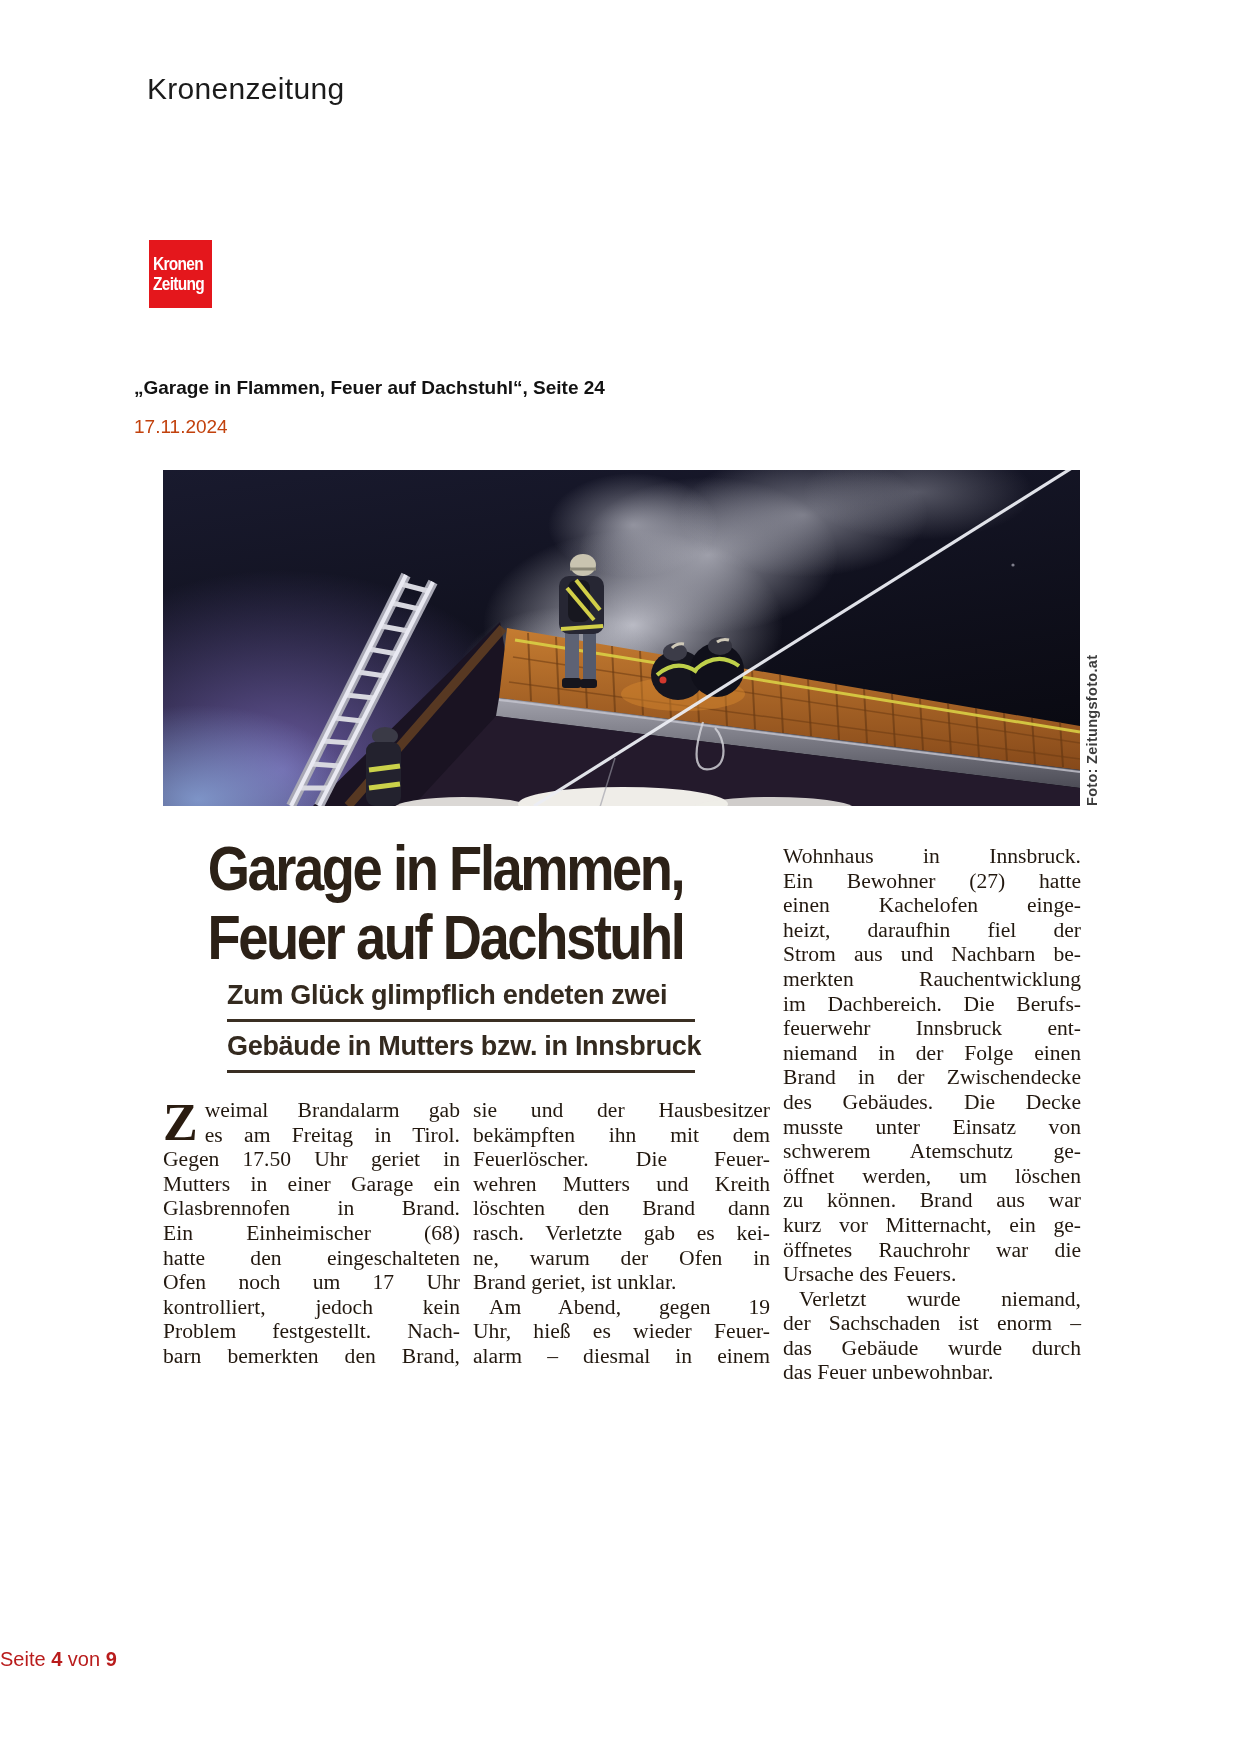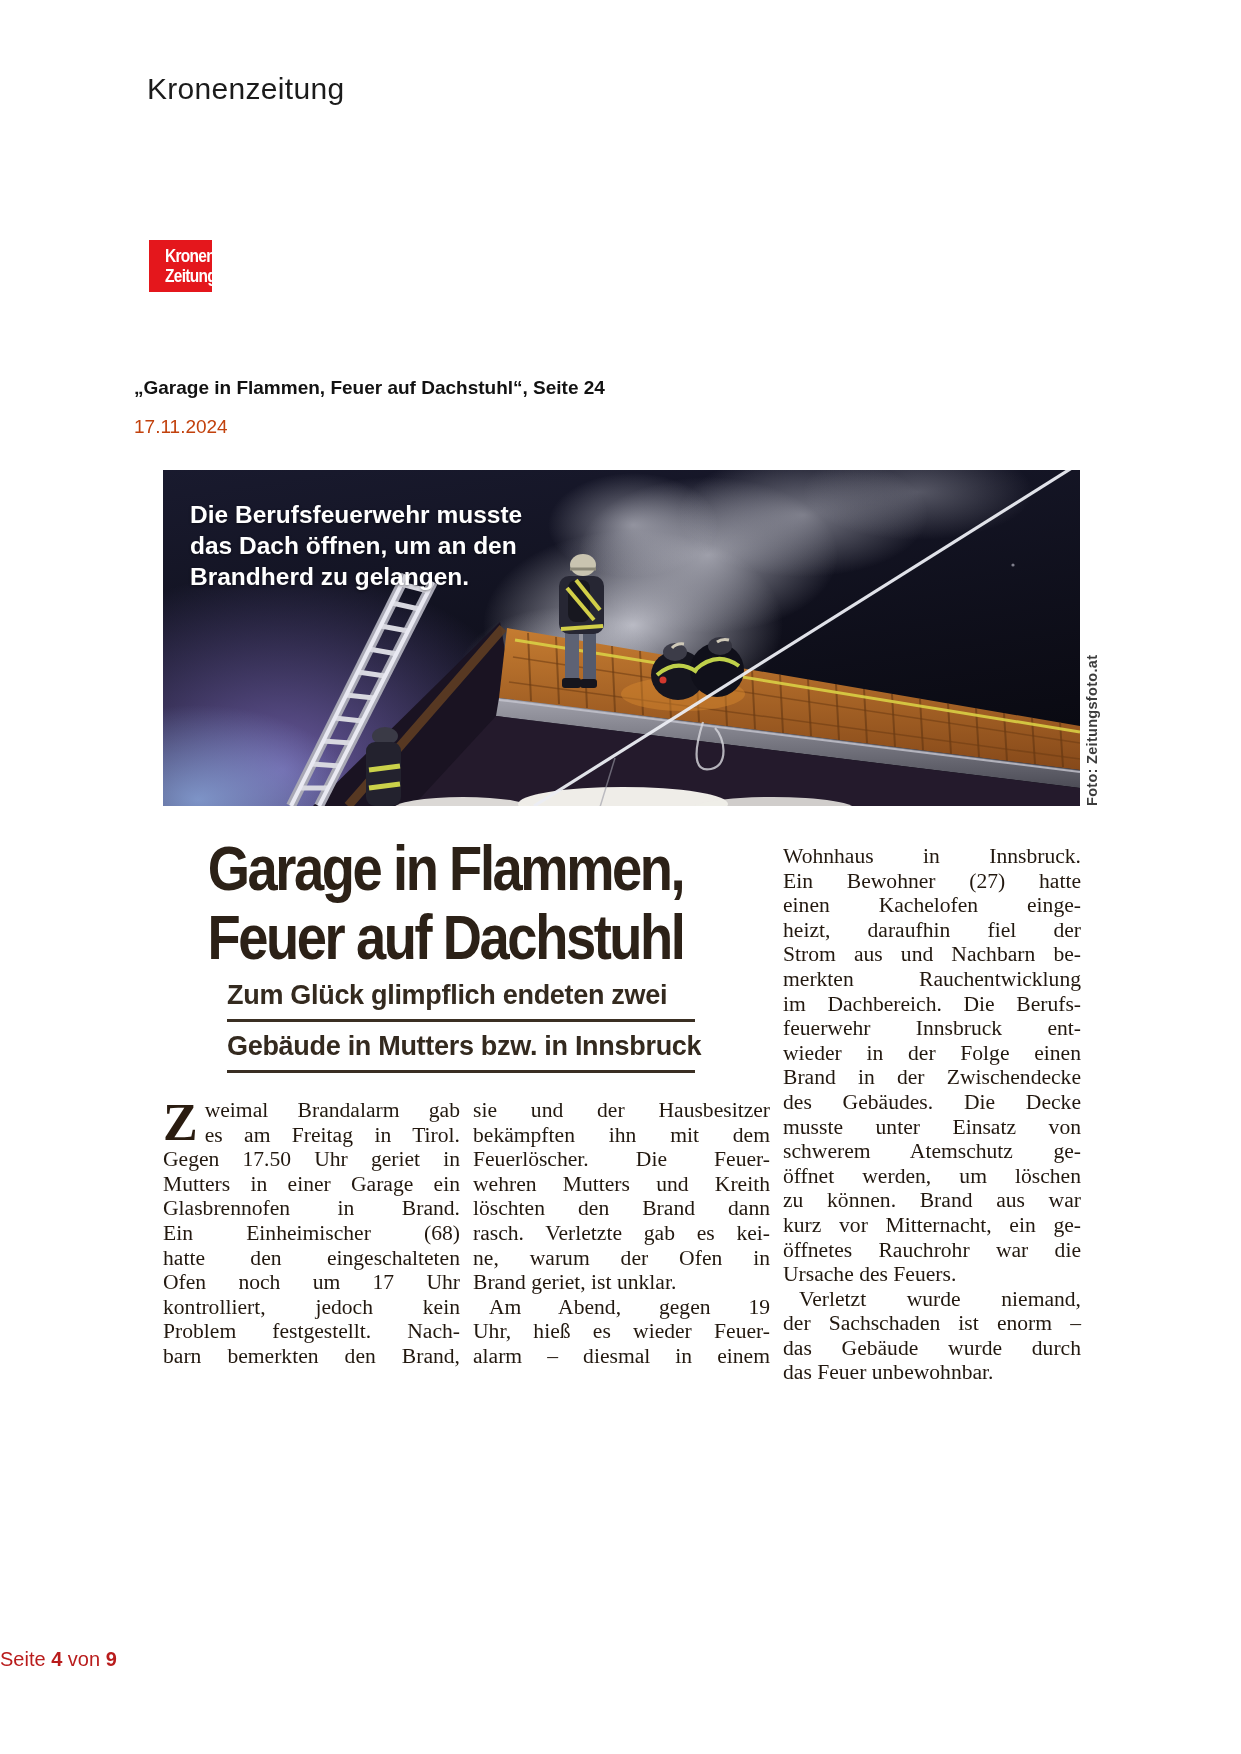--- a/index.html
+++ b/index.html
@@ -1,22 +1,22 @@
 <!DOCTYPE html>
 <html><head>
 <meta charset="utf-8">
 <style>
   html,body{margin:0;padding:0;background:#ffffff;}
   .page{position:relative;width:1241px;height:1754px;background:#ffffff;overflow:hidden;
         font-family:"Liberation Sans",sans-serif;}
 
   .brand{position:absolute;left:147px;top:72px;font-size:30px;font-weight:normal;color:#1b1b1b;letter-spacing:.3px;}
 
-  .logo{position:absolute;left:149px;top:240px;width:63px;height:52px;background:#e4171c;
-        display:flex;flex-direction:column;justify-content:center;padding-left:16px;box-sizing:border-box;}
+  .logo{position:absolute;left:149px;top:240px;width:63px;height:68px;background:#e4171c;
+        display:flex;flex-direction:column;justify-content:center;padding-left:4px;box-sizing:border-box;}
   .logo .l{color:#ffffff;font-weight:bold;font-size:18px;line-height:20px;letter-spacing:-0.8px;
            transform:scaleX(0.86);transform-origin:0 50%;white-space:nowrap;}
 
   .doc-title{position:absolute;left:134px;top:377px;font-size:19px;font-weight:bold;color:#121212;white-space:nowrap;}
   .doc-date{position:absolute;left:134px;top:416px;font-size:19px;color:#c2410c;}
 
   .photo{position:absolute;left:163px;top:470px;width:917px;height:336px;overflow:hidden;background:#0c0c14;}
   .photo-caption{position:absolute;left:27px;top:29px;}
   .cap-line{color:#ffffff;font-weight:bold;font-size:24.5px;line-height:31px;
             text-shadow:0 1px 3px rgba(0,0,0,.45);white-space:nowrap;}
@@ -177,25 +177,20 @@
         <circle cx="500" cy="210" r="3.5" fill="#d2382e"></circle>
       </g>
 
       <g>
         <line x1="912" y1="-4" x2="371" y2="336" stroke="#eceef4" stroke-width="3.2" opacity="0.95"></line>
         <path d="M540,252 C528,290 534,302 548,299 C566,295 562,268 552,258" stroke="#d8d8de" stroke-width="2.2" fill="none" opacity="0.8"></path>
         <line x1="437" y1="337" x2="452" y2="288" stroke="#9a9aa6" stroke-width="1.5" opacity="0.6"></line>
       </g>
     </svg>
 
-    <div class="photo-caption">
-        <div class="cap-line">Die Berufsfeuerwehr musste</div>
-        <div class="cap-line">das Dach öffnen, um an den</div>
-        <div class="cap-line">Brandherd zu gelangen.</div>
-      </div>
   </div>
 
   <div class="photo-credit">Foto: Zeitungsfoto.at</div>
 
   <div class="article">
 
     <div class="headline">
         <div class="h-line">Garage in Flammen,</div>
         <div class="h-line">Feuer auf Dachstuhl</div>
       </div>
@@ -240,21 +235,21 @@
 
     <div class="col col3">
         <div class="line">Wohnhaus in Innsbruck.</div>
         <div class="line">Ein Bewohner (27) hatte</div>
         <div class="line">einen Kachelofen einge-</div>
         <div class="line">heizt, daraufhin fiel der</div>
         <div class="line">Strom aus und Nachbarn be-</div>
         <div class="line">merkten Rauchentwicklung</div>
         <div class="line">im Dachbereich. Die Berufs-</div>
         <div class="line">feuerwehr Innsbruck ent-</div>
-        <div class="line">wieder in der Folge einen</div>
+        <div class="line">niemand in der Folge einen</div>
         <div class="line">Brand in der Zwischendecke</div>
         <div class="line">des Gebäudes. Die Decke</div>
         <div class="line">musste unter Einsatz von</div>
         <div class="line">schwerem Atemschutz ge-</div>
         <div class="line">öffnet werden, um löschen</div>
         <div class="line">zu können. Brand aus war</div>
         <div class="line">kurz vor Mitternacht, ein ge-</div>
         <div class="line">öffnetes Rauchrohr war die</div>
         <div class="line last">Ursache des Feuers.</div>
         <div class="line indent">Verletzt wurde niemand,</div>

